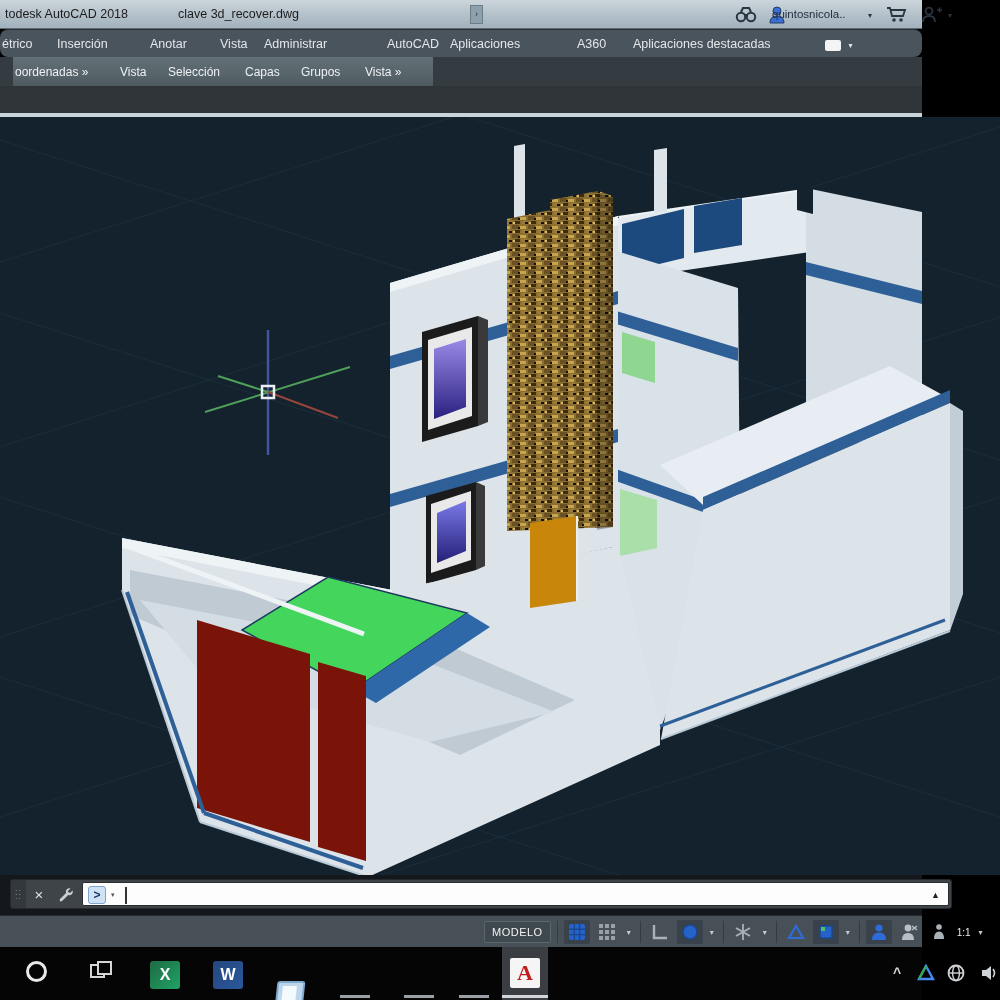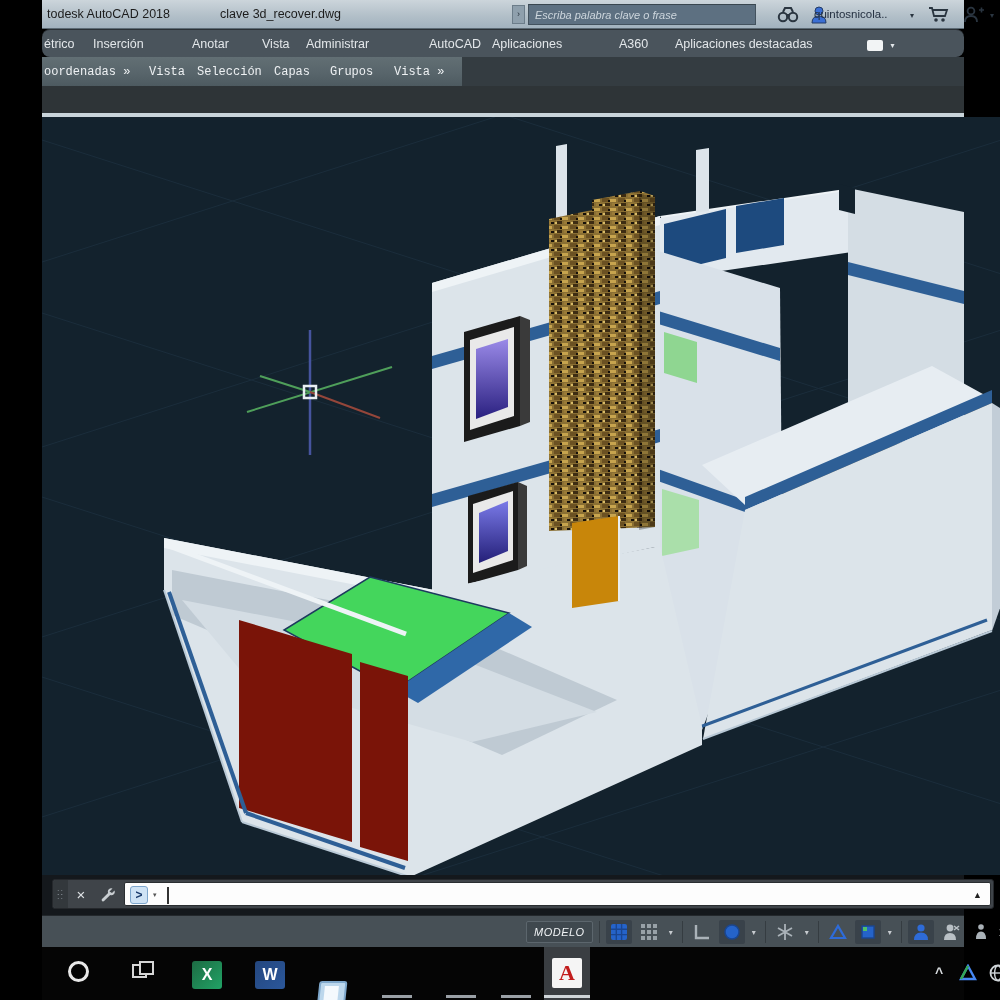--- a/index.html
+++ b/index.html
@@ -1,18 +1,18 @@
 <!DOCTYPE html>
 <html><head>
 <meta charset="utf-8">
 <style>
   * { margin:0; padding:0; box-sizing:border-box; }
   html,body { width:1000px; height:1000px; overflow:hidden; background:#000;
     font-family:"Liberation Sans", sans-serif; }
-  .screen { position:relative; width:922px; height:1000px;margin-left:42px; }
+  .screen { position:relative; width:922px; height:1000px; }
 
   
   .titlebar { position:relative; height:29px;
     background:linear-gradient(180deg,#ccd5db 0%,#b3c0c9 55%,#a2b2be 100%);
     border-bottom:1px solid #5c6a74; }
   .titlebar .apptitle { position:absolute; left:5px; top:7px; font-size:12.5px; color:#1c1c1c; }
   .titlebar .docname  { position:absolute; left:178px; top:7px; font-size:12.5px; color:#1c1c1c; }
   .tb-expand { position:absolute; left:470px; top:5px; width:13px; height:19px;
     background:#8fa0ad; border:1px solid #6c7d8a; color:#26323c; font-size:9px;
     text-align:center; line-height:17px; }
@@ -27,22 +27,22 @@
 
   
   .ribbontabs { position:relative; height:28px; background:#4a545c;
     border-top:1px solid #2b3136;border-radius:8px; }
   .rtab { position:absolute; top:7px; font-size:12.5px; color:#e3e7ea; cursor:default; }
   .rtab-ovf { position:absolute; left:825px; top:6px; width:30px; height:16px; }
   .rtab-ovf .box { display:inline-block; width:16px; height:11px; background:#f2f4f5;
     border-radius:2px; vertical-align:middle; }
   .rtab-ovf .car { display:inline-block; color:#e3e7ea; font-size:8px; vertical-align:middle; margin-left:3px;}
   .ribbonpanels { position:relative; height:29px; background:#343c41; }
-  .panelstrip { position:absolute; left:0; top:0; width:420px; height:29px;
-    background:linear-gradient(180deg,#626f74 0%,#57646a 60%,#4d5a60 100%);font-family:Liberation Mono, monospace; }
+  .panelstrip { position:absolute; left:13px; top:0; width:420px; height:29px;
+    background:linear-gradient(180deg,#626f74 0%,#57646a 60%,#4d5a60 100%); }
   .rpanel { position:absolute; top:8px; font-size:12px; color:#eef1f3; white-space:nowrap; }
   .ribbonbody { height:27px; background:#2e3437; }
   .viewline { height:4px; background:#c9d4da; }
 
   
   .viewport { position:relative; width:1000px; height:758px; background:#13222d; }
   .viewport svg { display:block; }
   .wall { fill:#dce4ea; }
   .wall-light { fill:#eef3f6; }
 
@@ -63,21 +63,21 @@
   .cmdcaretdd { position:absolute; left:28px; top:8px; font-size:7px; color:#555; }
   .cmdinput { position:absolute; left:40px; top:1px; width:840px; height:22px;
     border:none; outline:none; font-size:13px; font-family:"Liberation Sans",sans-serif; background:transparent; }
   .cmdcursor { position:absolute; left:42px; top:4px; width:1.5px; height:17px; background:#333; }
   .cmdhist { position:absolute; right:8px; top:7px; font-size:9px; color:#222; }
 
   
   .statusbar { position:relative; height:32px; background:#475056; border-top:1px solid #23282c; }
   .sbrow { position:absolute; left:484px; top:0; height:32px; display:flex; align-items:center; gap:4px; }
   .sb-modelo { font-size:11px; color:#f0f3f5; letter-spacing:0.5px; padding:4px 7px;
-    border:1px solid #5c666d; background:#3f484e; border-radius:2px;font-style:italic; }
+    border:1px solid #5c666d; background:#3f484e; border-radius:2px; }
   .sb-sep { width:1px; height:22px; background:#353c41; margin:0 2px; }
   .sb-btn { width:26px; height:24px; display:flex; align-items:center; justify-content:center; border-radius:2px; }
   .sb-btn.active { background:#39424a; }
   .sb-car { color:#c7ccd0; font-size:8px; width:10px; text-align:center; }
   .sb-scale { color:#e8ebee; font-size:10px; margin:0 1px; }
 
   
   .taskbar { position:relative; height:53px; background:#050505; }
   .tk { position:absolute; top:14px; }
   .ring { width:21px; height:21px; border:3px solid #e9e9e9; border-radius:50%; }
@@ -101,21 +101,20 @@
 </style>
 </head>
 <body>
 
 <div class="screen">
 
   <div class="titlebar">
     <span class="apptitle">todesk AutoCAD 2018</span>
     <span class="docname">clave 3d_recover.dwg</span>
     <div class="tb-expand">›</div>
-    <input class="tb-search" placeholder="Escriba palabra clave o frase" style="">
 
     <div class="tb-ico" style="left:735px">
       <svg width="22" height="19" viewBox="0 0 22 19">
         <circle cx="6" cy="12" r="4.2" fill="none" stroke="#2a3540" stroke-width="2"></circle>
         <circle cx="16" cy="12" r="4.2" fill="none" stroke="#2a3540" stroke-width="2"></circle>
         <path d="M6 7 L8 3 L14 3 L16 7" fill="none" stroke="#2a3540" stroke-width="2"></path>
         <rect x="9.5" y="9" width="3" height="3" fill="#2a3540"></rect>
       </svg>
     </div>
 
@@ -141,21 +140,21 @@
         <circle cx="9" cy="6" r="3.4" fill="none" stroke="#2a3540" stroke-width="1.8"></circle>
         <path d="M3 17 Q3 11 9 11 Q15 11 15 17" fill="none" stroke="#2a3540" stroke-width="1.8"></path>
         <path d="M17 5 L22 5 M19.5 2.5 L19.5 7.5" stroke="#2a3540" stroke-width="1.6"></path>
       </svg>
     </div>
     <span class="tb-caret" style="left:948px">▾</span>
   </div>
 
   <div class="ribbontabs">
     <span class="rtab" style="left:2px">étrico</span>
-    <span class="rtab" style="left:51px">Inserción</span>
+    <span class="rtab" style="left:57px">Inserción</span>
     <span class="rtab" style="left:150px">Anotar</span>
     <span class="rtab" style="left:220px">Vista</span>
     <span class="rtab" style="left:264px">Administrar</span>
     <span class="rtab" style="left:387px">AutoCAD</span>
     <span class="rtab" style="left:450px">Aplicaciones</span>
     <span class="rtab" style="left:577px">A360</span>
     <span class="rtab" style="left:633px">Aplicaciones destacadas</span>
     <span class="rtab-ovf">
       <span class="box"></span>
       <span class="car">▾</span>

